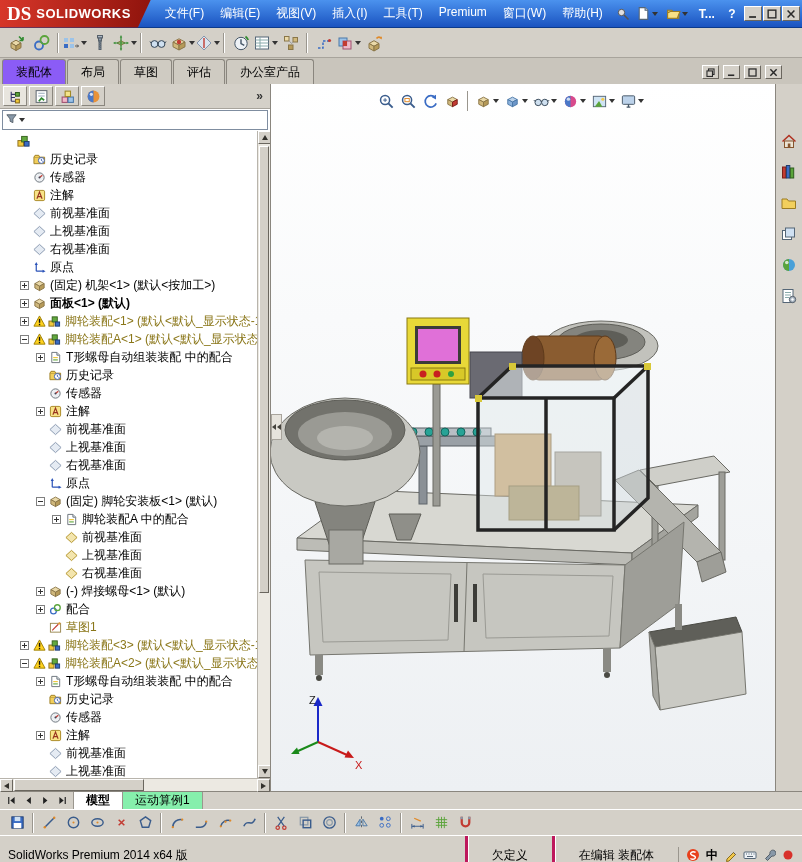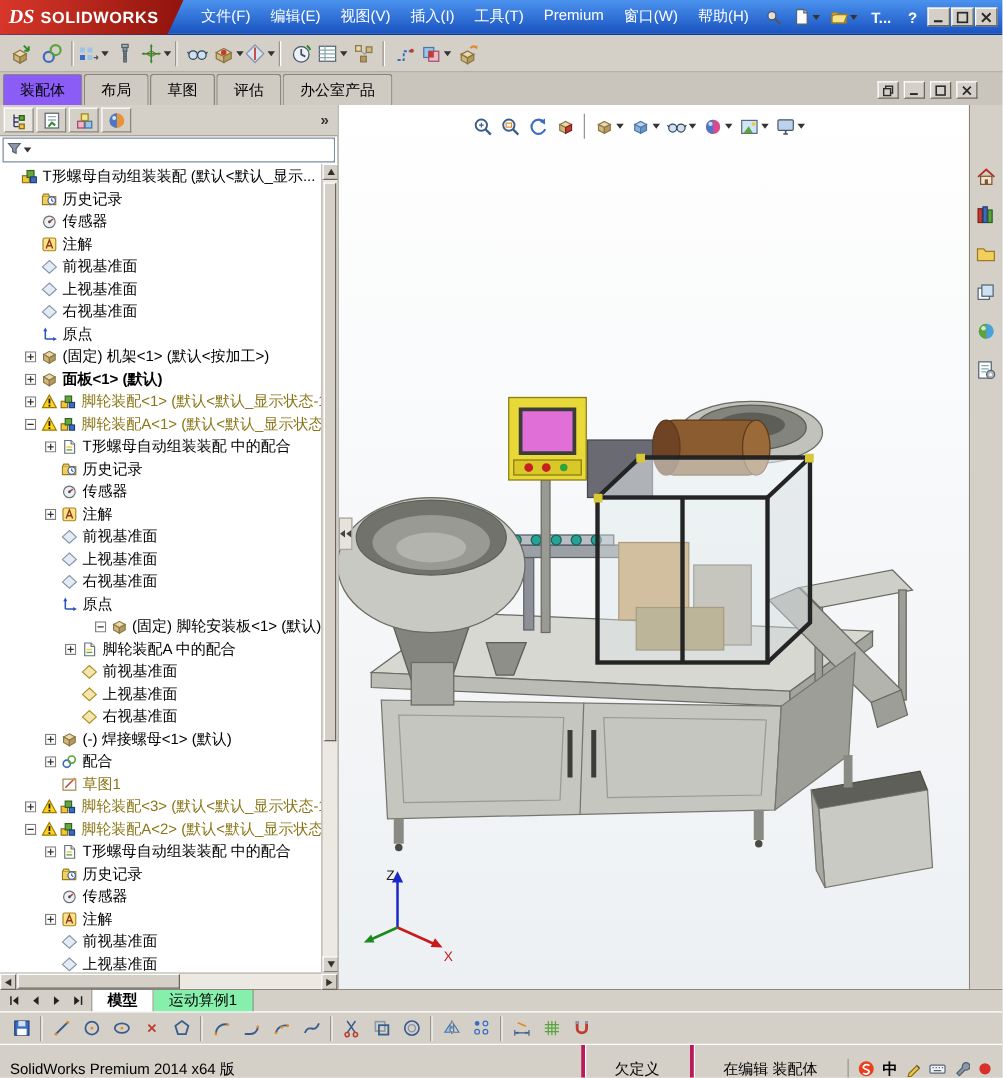--- a/index.html
+++ b/index.html
@@ -2,21 +2,21 @@
 <html style="--titlebar-top: #4b92ee; --titlebar-bottom: #1a53c0; --logo-red: #d8372a; --chrome: #d4d0c8; --warning-text: #8a7618; --viewport-top: #ffffff; --viewport-bottom: #edf0f3; --hmi-yellow: #e8d838; --screen-pink: #e070d8; --teal-part: #27a396;"><head>
 <meta charset="utf-8">
 <style>
 *{box-sizing:border-box;margin:0;padding:0}
 html,body{width:802px;height:862px;overflow:hidden}
 body{font-family:"Liberation Sans","DejaVu Sans",sans-serif;font-size:12px;background:#d4d0c8;color:#000;position:relative;user-select:none}
 .ic{display:inline-flex;align-items:center;justify-content:center;flex:none}
 
 .titlebar{height:28px;display:flex;align-items:center;background:linear-gradient(var(--titlebar-top,#4b92ee),var(--titlebar-bottom,#1a53c0));border-bottom:1px solid #0c3a8c}
 .logo{height:28px;display:flex;align-items:center;padding:0 20px 0 7px;background:linear-gradient(100deg,var(--logo-red,#d8372a),#8e130c);clip-path:polygon(0 0,100% 0,calc(100% - 13px) 100%,0 100%);color:#fff}
-.logo-ds{font-style:italic;font-weight:bold;font-size:16px;margin-right:5px;font-family:"Liberation Serif","DejaVu Serif",serif}
+.logo-ds{font-weight:bold;font-size:19px;margin-right:5px;font-family:"Liberation Serif","DejaVu Serif",serif}
 .logo-sw{font-weight:bold;font-size:13px;letter-spacing:.5px}
 .menubar{display:flex;color:#fff;margin-left:6px}
 .menu-item{padding:4px 8px;cursor:default;white-space:nowrap}
 .pinbtn{margin-left:2px;display:flex;align-items:center;padding:2px}
 .tb-right{margin-left:auto;display:flex;align-items:center;gap:2px;padding-right:4px;color:#fff}
 .qat{display:flex;align-items:center;gap:2px}
 .tbtn{display:inline-flex;align-items:center;justify-content:center;padding:2px;border:1px solid transparent;border-radius:2px;cursor:default}
 .doc-title{margin:0 6px;font-weight:bold;white-space:nowrap}
 .help-btn{width:18px;height:16px;display:flex;align-items:center;justify-content:center;font-weight:bold}
 .winbtn{width:18px;height:15px;background:#d4d0c8;border:1px solid;border-color:#fff #6a665e #6a665e #fff;display:inline-flex;align-items:center;justify-content:center;margin-left:1px}
@@ -404,21 +404,20 @@
       <div class="tree" id="tree">
           <div class="tree-row" style="padding-left: 4px;">
             <span class="exp-sp"></span>
             <span class="ic">
               <svg width="13" height="13" viewBox="0 0 14 14">
                 <rect x="1" y="6" width="6" height="6" fill="#f0c83a" stroke="#8a6d1c"></rect>
                 <rect x="5" y="1.5" width="6" height="6" fill="#62a83e" stroke="#35611c"></rect>
                 <rect x="8" y="7" width="5" height="5" fill="#3a6cc4" stroke="#1f3c70"></rect>
               </svg>
             </span>
-            <span class="tlabel">T形螺母自动组装装配 (默认&lt;默认_显示...</span>
           </div>
           <div class="tree-row" style="padding-left: 20px;">
             <span class="exp-sp"></span>
             <span class="ic">
               <svg width="13" height="13" viewBox="0 0 14 14">
                 <path d="M1,4.5 L1,11.5 L12.5,11.5 L12.5,4.5 Z" fill="#f2cf5c" stroke="#9c7c22"></path>
                 <path d="M1,4.5 L2.2,2.5 L6.2,2.5 L7.2,4.5" fill="#f2cf5c" stroke="#9c7c22"></path>
                 <circle cx="9" cy="8" r="3.2" fill="#fff" stroke="#3a5cae"></circle>
                 <path d="M9,6.2 L9,8 L10.4,9" stroke="#3a5cae" fill="none"></path>
               </svg>
@@ -653,21 +652,21 @@
             <span class="exp-sp"></span>
             <span class="ic">
               <svg width="13" height="13" viewBox="0 0 14 14">
                 <path d="M3.5,11 L3.5,3.5 M3.5,11 L11.5,11" stroke="#2a52b8" stroke-width="1.3" fill="none"></path>
                 <polygon points="3.5,1 1.8,4.2 5.2,4.2" fill="#2a52b8"></polygon>
                 <polygon points="13.5,11 10.3,9.3 10.3,12.7" fill="#2a52b8"></polygon>
               </svg>
             </span>
             <span class="tlabel">原点</span>
           </div>
-          <div class="tree-row" style="padding-left: 36px; justify-content: flex-end;">
+          <div class="tree-row" style="padding-left: 36px;">
             <span class="exp">
               <svg width="9" height="9" viewBox="0 0 9 9">
                 <rect x="0.5" y="0.5" width="8" height="8" fill="#fff" stroke="#808080"></rect>
                 <path d="M2,4.5 L7,4.5" stroke="#333"></path>
               </svg>
             </span>
             <span class="ic">
               <svg width="13" height="13" viewBox="0 0 14 14">
                 <polygon points="2,5 7,2.2 12,5 7,7.8" fill="#ead9a8" stroke="#8a7648"></polygon>
                 <polygon points="2,5 7,7.8 7,12.5 2,9.7" fill="#d0b87c" stroke="#8a7648"></polygon>

